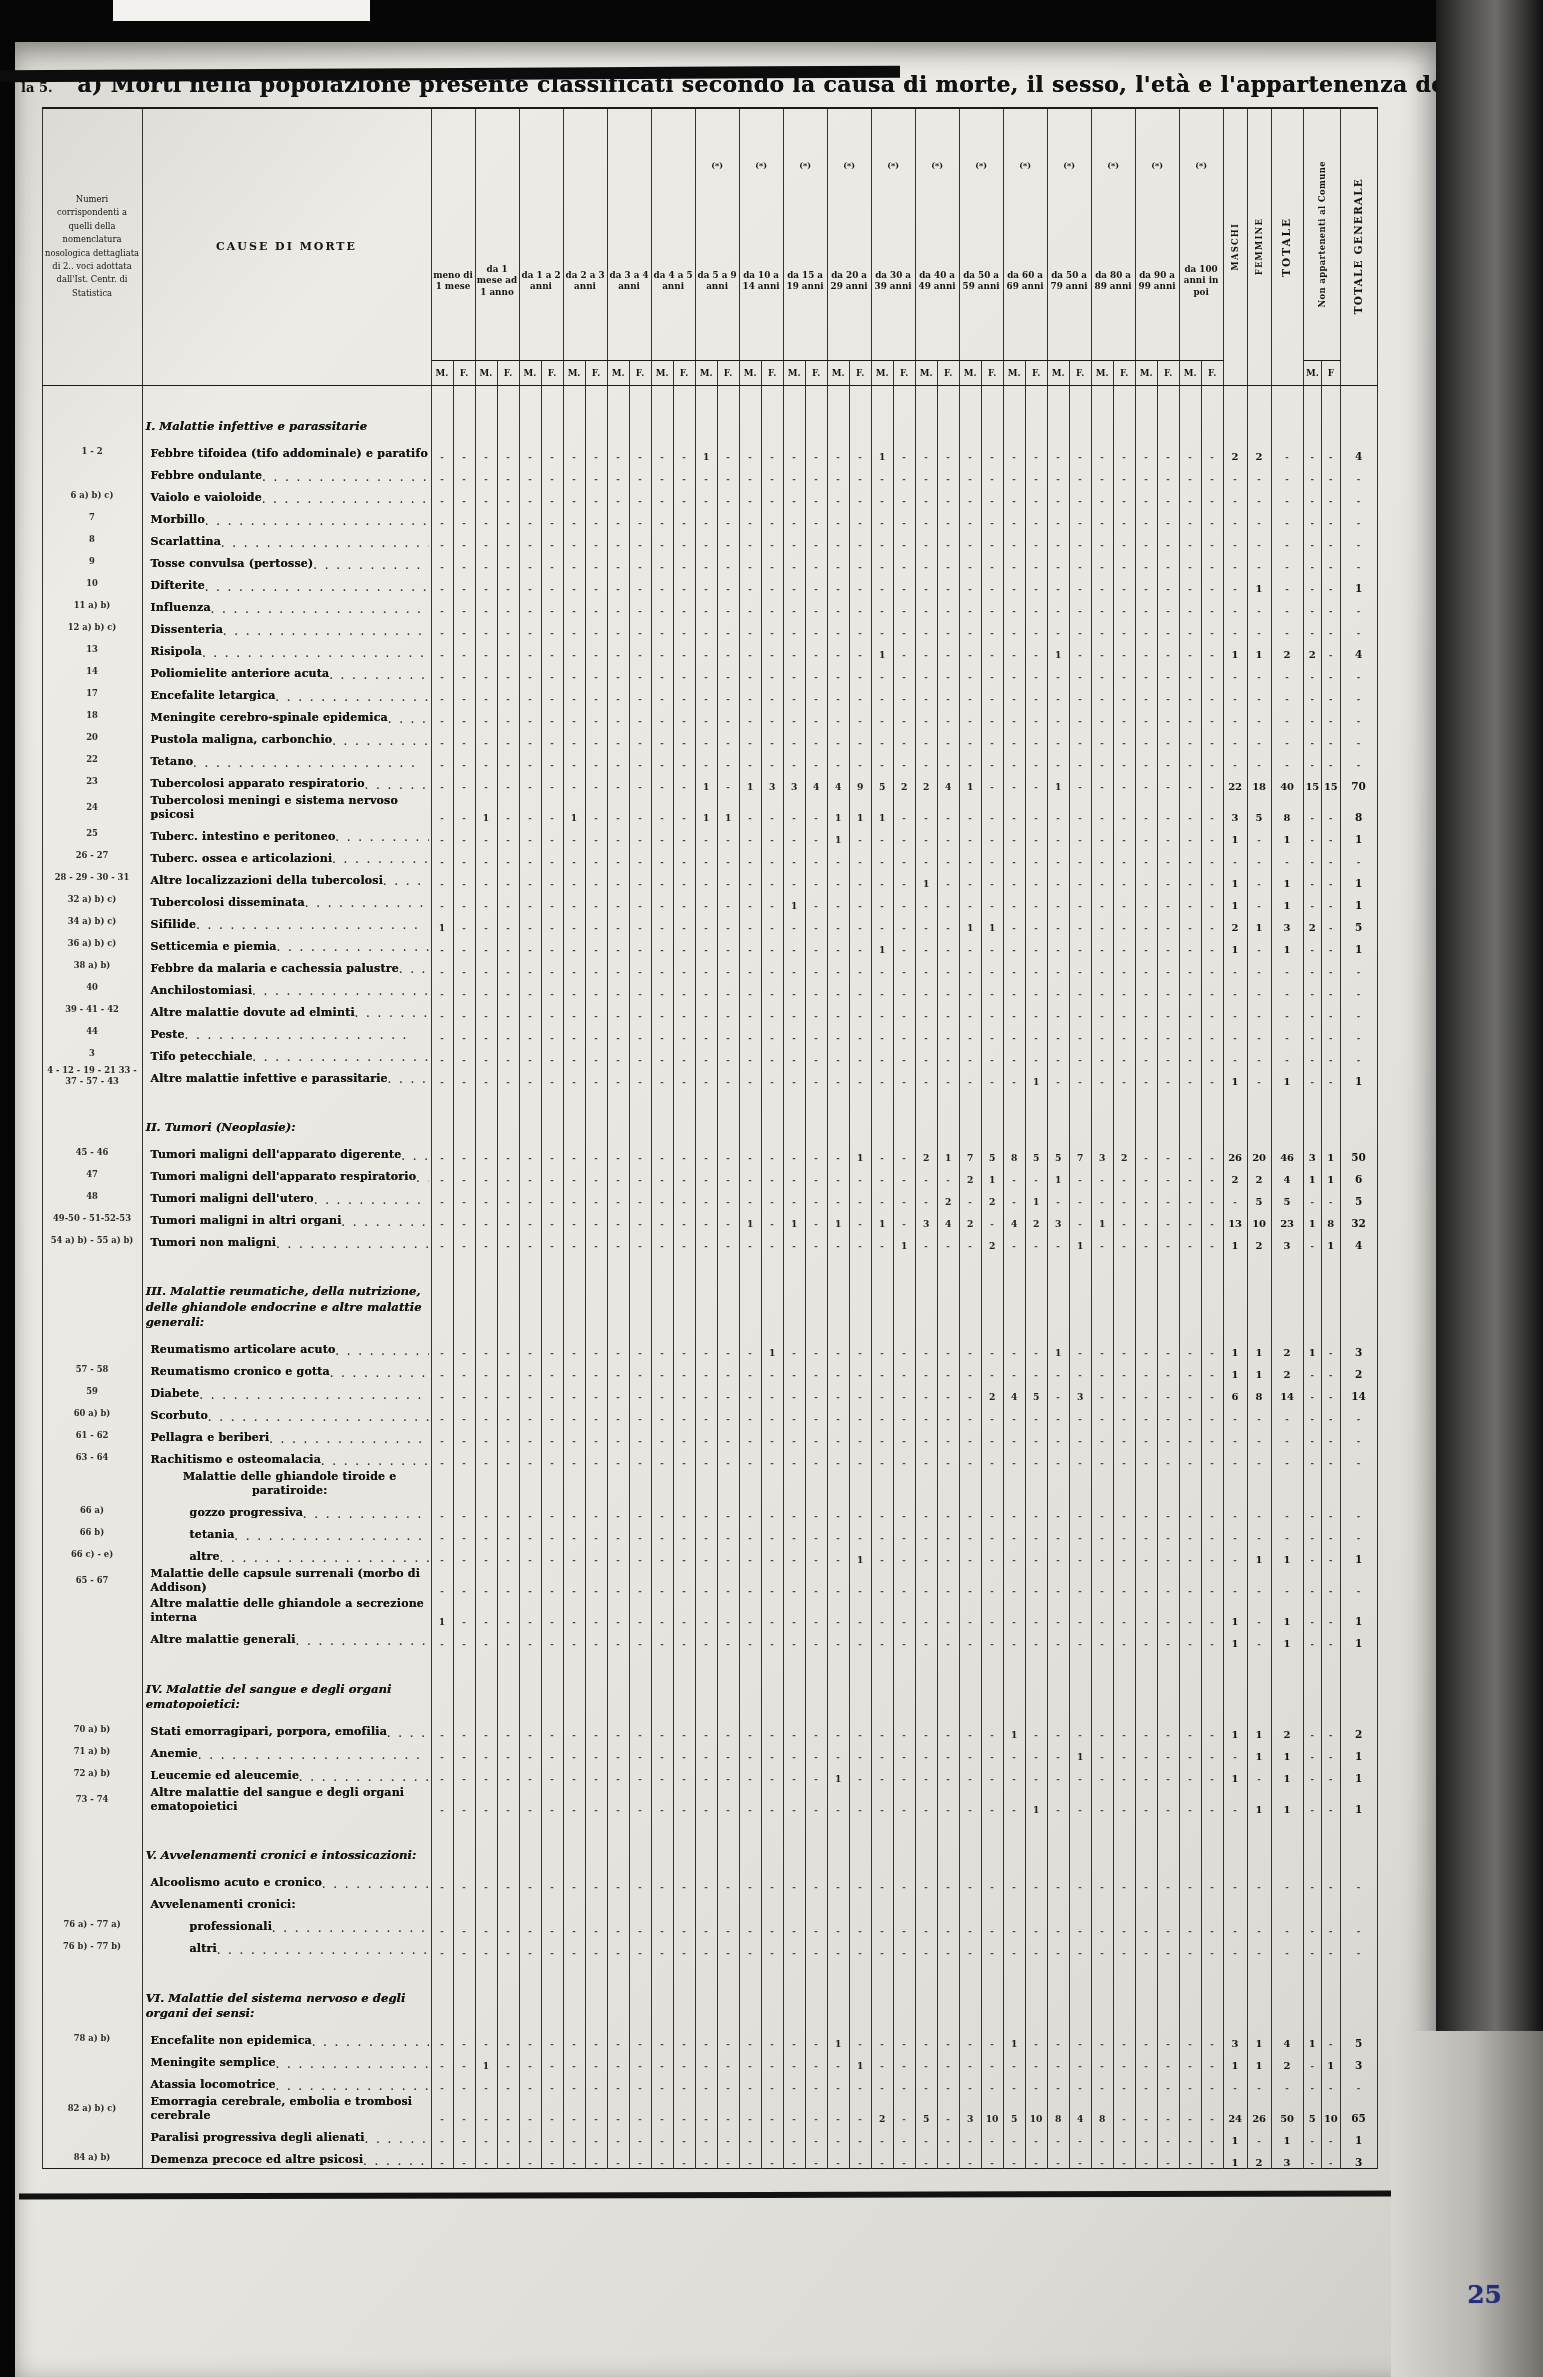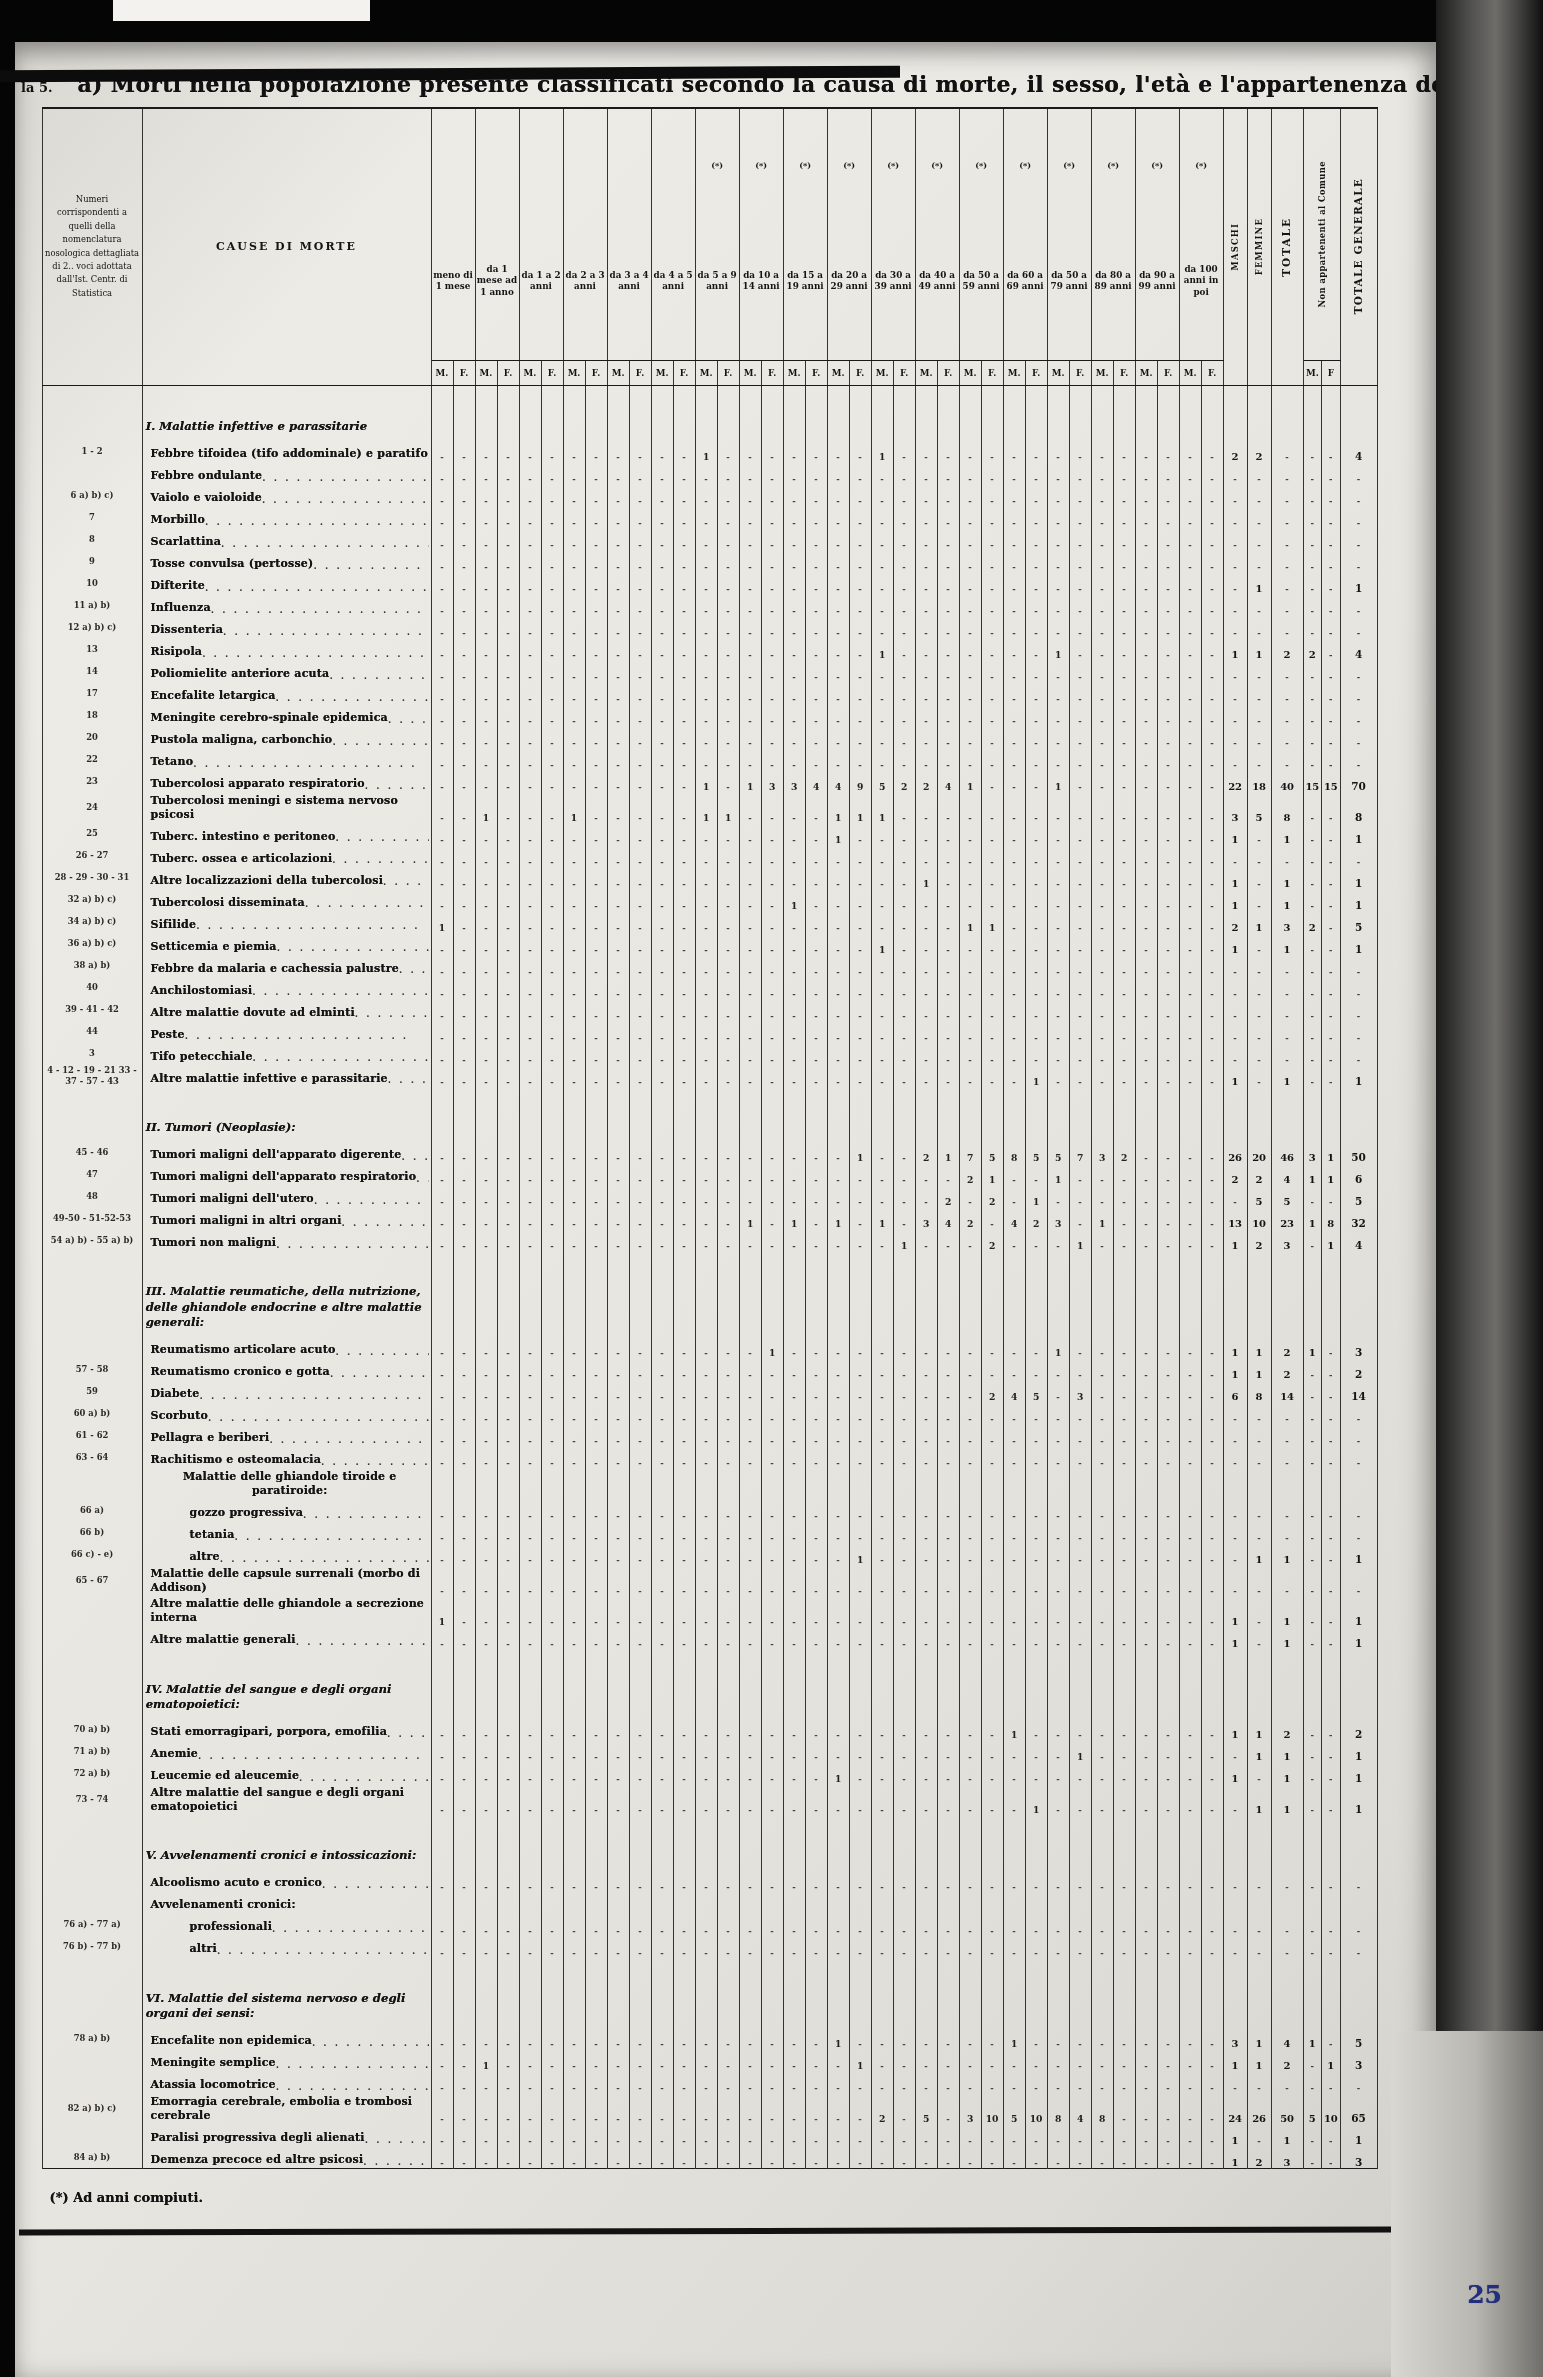--- a/index.html
+++ b/index.html
@@ -3682,21 +3682,20 @@
           <td class="d dash">-</td>
           <td class="tot">1</td>
           <td class="tot">2</td>
           <td class="tot">3</td>
           <td class="tot dash">-</td>
           <td class="tot dash">-</td>
           <td class="tot tgc">3</td>
         </tr>
       </tbody>
     </table>
-  <div class="footnote">(*) Ad anni compiuti.</div>
   <div class="heavy-rule"></div>
 </div>
 
 <div class="top-white"></div>
 <div class="top-bar"></div>
 <div class="corner-frag">la 5.</div>
 <div class="spine">
   <div class="spine-bottom">
     <div class="page-number">25</div>
   </div>

